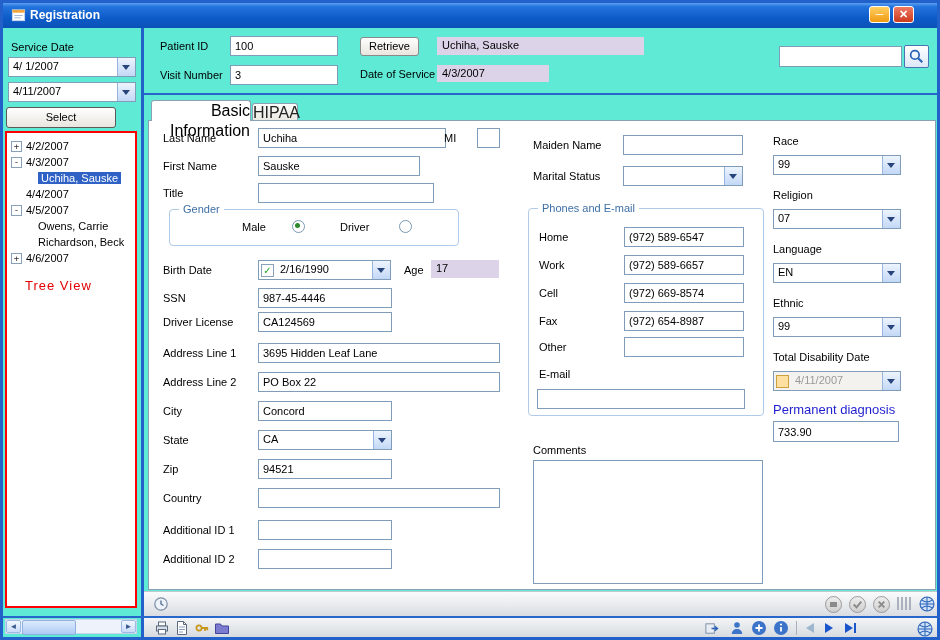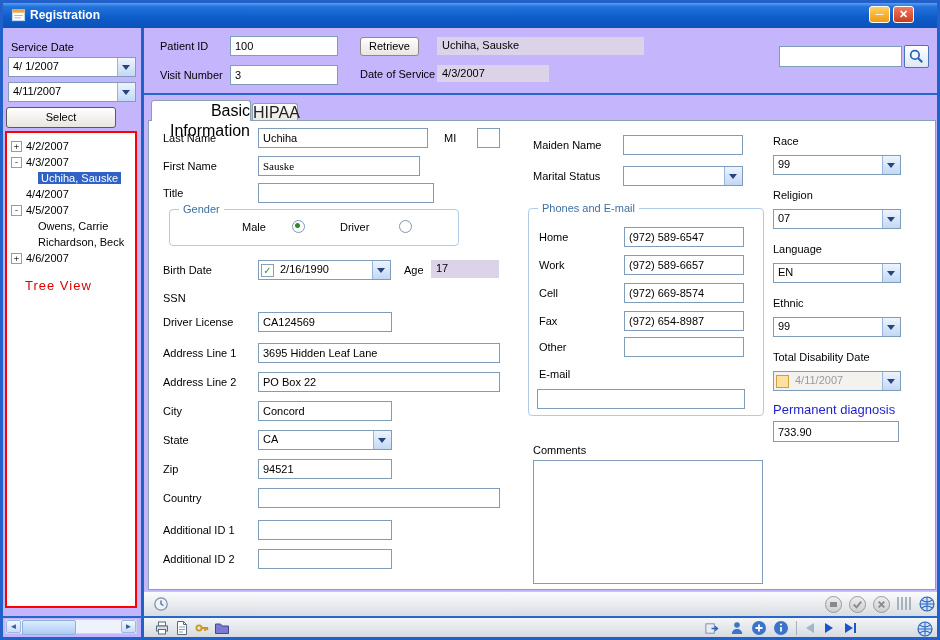--- a/index.html
+++ b/index.html
@@ -1,16 +1,16 @@
 <!DOCTYPE html>
 <html><head>
 <meta charset="utf-8">
 <style>
   html,body{margin:0;padding:0;background:#9aa5b1;font-family:"Liberation Sans",sans-serif;}
-  #window{position:relative;width:940px;height:640px;background:#c4b5fd;border:3px solid #2261c9;box-sizing:border-box;overflow:hidden;}
+  #window{position:relative;width:940px;height:640px;background:#5eead4;border:3px solid #2261c9;box-sizing:border-box;overflow:hidden;}
   .a{position:absolute;}
   .lbl{position:absolute;font-size:11px;color:#000;white-space:nowrap;}
   input.tb{position:absolute;box-sizing:border-box;height:20px;border:1px solid #7f9db9;font:11px "Liberation Sans",sans-serif;padding:1px 4px;background:#fff;outline:none;}
   .ro{position:absolute;box-sizing:border-box;background:#dcd3e9;font:11px/15px "Liberation Sans",sans-serif;padding:1px 5px;height:18px;color:#000;white-space:nowrap;overflow:hidden;}
   .btn{position:absolute;box-sizing:border-box;background:linear-gradient(180deg,#fefefe,#e9e6df);border:1px solid #8a8a8a;border-radius:3px;font:11px "Liberation Sans",sans-serif;text-align:center;cursor:default;}
   .combo{position:absolute;box-sizing:border-box;height:20px;border:1px solid #7f9db9;background:#fff;display:flex;}
   .combo .cval{flex:1;font:11px/17px "Liberation Sans",sans-serif;padding:0 4px;overflow:hidden;white-space:nowrap;}
   .combo .dd{width:17px;flex:none;background:linear-gradient(180deg,#edf4fe,#c3d8f6);border-left:1px solid #98b5e0;position:relative;}
   .combo .dd::after{content:"";position:absolute;left:4px;top:7px;border:4px solid transparent;border-top:5px solid #27447c;}
   .grp{position:absolute;border:1px solid #b0cbe8;border-radius:4px;box-sizing:border-box;}
@@ -142,26 +142,26 @@
     </svg>
   </div>
 
   <div id="hline"></div>
 
   <div class="tab" id="tab-basic">Basic Information</div>
   <div class="tab" id="tab-hipaa">HIPAA</div>
   <div id="tabpanel"></div>
 
   <div class="lbl" style="left:160px;top:129px;z-index:4">Last Name</div>
-  <input class="tb" style="left: 255px; top: 125px; width: 170px; z-index: 4;" value="Uchiha">
+  <input class="tb" style="left: 255px; top: 125px; width: 188px; z-index: 4;" value="Uchiha">
   <div class="lbl" style="left:441px;top:129px;z-index:4">MI</div>
   <input class="tb" style="left: 474px; top: 125px; width: 23px; z-index: 4;" value="">
 
   <div class="lbl" style="left:160px;top:157px;z-index:4">First Name</div>
-  <input class="tb" style="left: 255px; top: 153px; width: 162px; z-index: 4; font-family: Liberation Serif, serif;" value="Sauske">
+  <input class="tb" style="left: 255px; top: 153px; width: 162px; z-index: 4;" value="Sauske">
 
   <div class="lbl" style="left:160px;top:184px;z-index:4">Title</div>
   <input class="tb" style="left: 255px; top: 180px; width: 176px; z-index: 4;" value="">
 
   <div class="grp" style="left:166px;top:206px;width:290px;height:37px;z-index:4">
     <div class="glab">Gender</div>
     <div class="lbl" style="left:72px;top:11px">Male</div>
     <span class="radio checked" style="left:122px;top:10px"></span>
     <div class="lbl" style="left:170px;top:11px">Driver</div>
     <span class="radio" style="left:229px;top:10px"></span>
@@ -170,20 +170,21 @@
   <div class="lbl" style="left:160px;top:261px;z-index:4">Birth Date</div>
   <div class="combo" style="left:255px;top:257px;width:133px;z-index:4">
     <span class="cbx" style="position:relative;left:2px;top:3px">✓</span>
     <div class="cval" style="padding-left:8px">2/16/1990</div>
     <div class="dd"></div>
   </div>
   <div class="lbl" style="left:401px;top:261px;z-index:4">Age</div>
   <div class="ro" style="left:428px;top:257px;width:68px;z-index:4">17</div>
 
   <div class="lbl" style="left:160px;top:289px;z-index:4">SSN</div>
+  <input class="tb" style="left: 255px; top: 285px; width: 134px; z-index: 4;" value="987-45-4446">
 
   <div class="lbl" style="left:160px;top:313px;z-index:4">Driver License</div>
   <input class="tb" style="left: 255px; top: 309px; width: 134px; z-index: 4;" value="CA124569">
 
   <div class="lbl" style="left:160px;top:344px;z-index:4">Address Line 1</div>
   <input class="tb" style="left: 255px; top: 340px; width: 242px; z-index: 4;" value="3695 Hidden Leaf Lane">
 
   <div class="lbl" style="left:160px;top:373px;z-index:4">Address Line 2</div>
   <input class="tb" style="left: 255px; top: 369px; width: 242px; z-index: 4;" value="PO Box 22">
 

